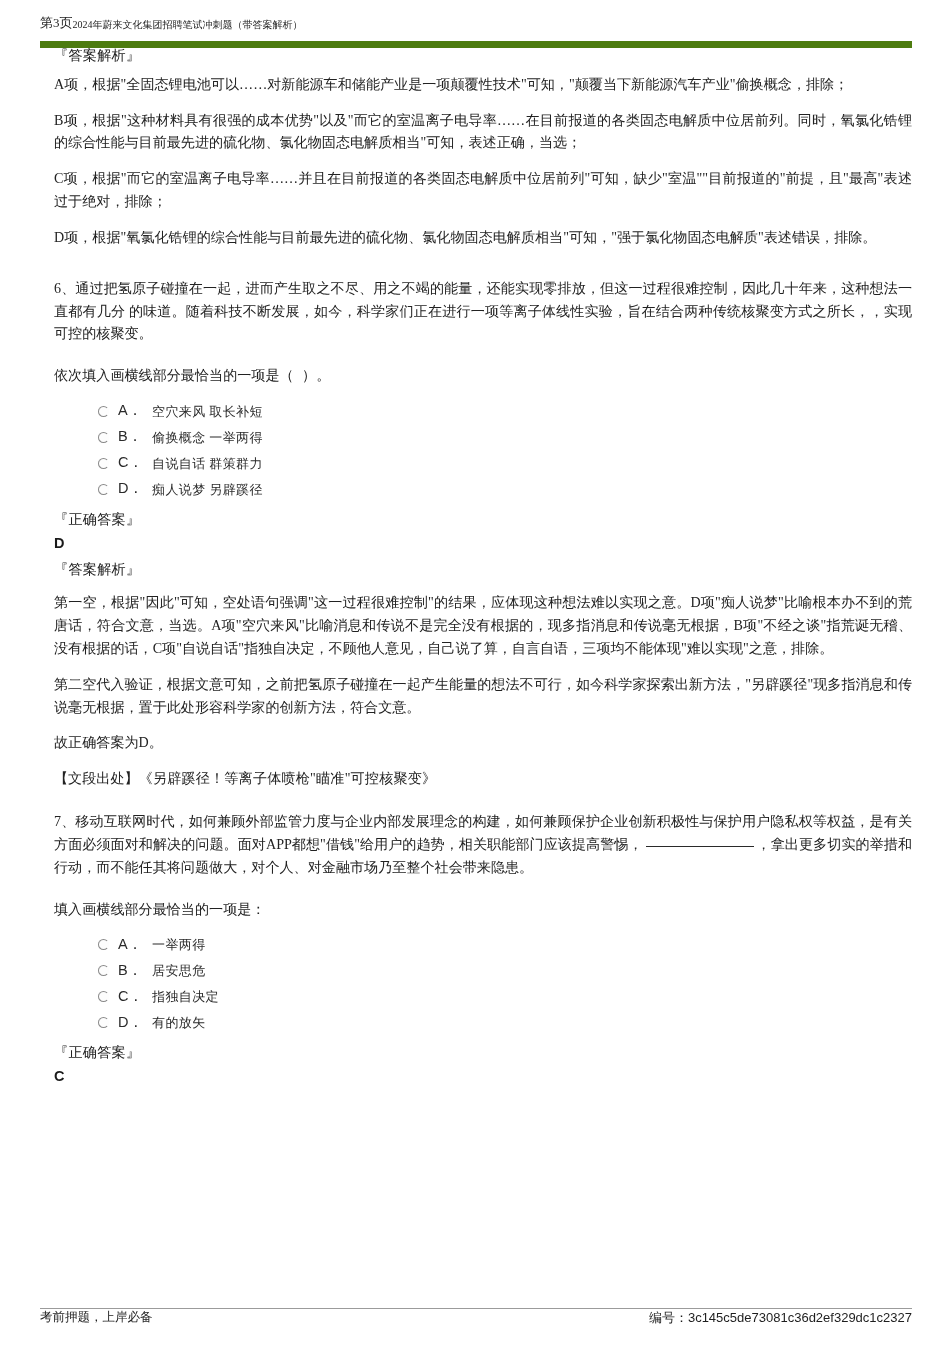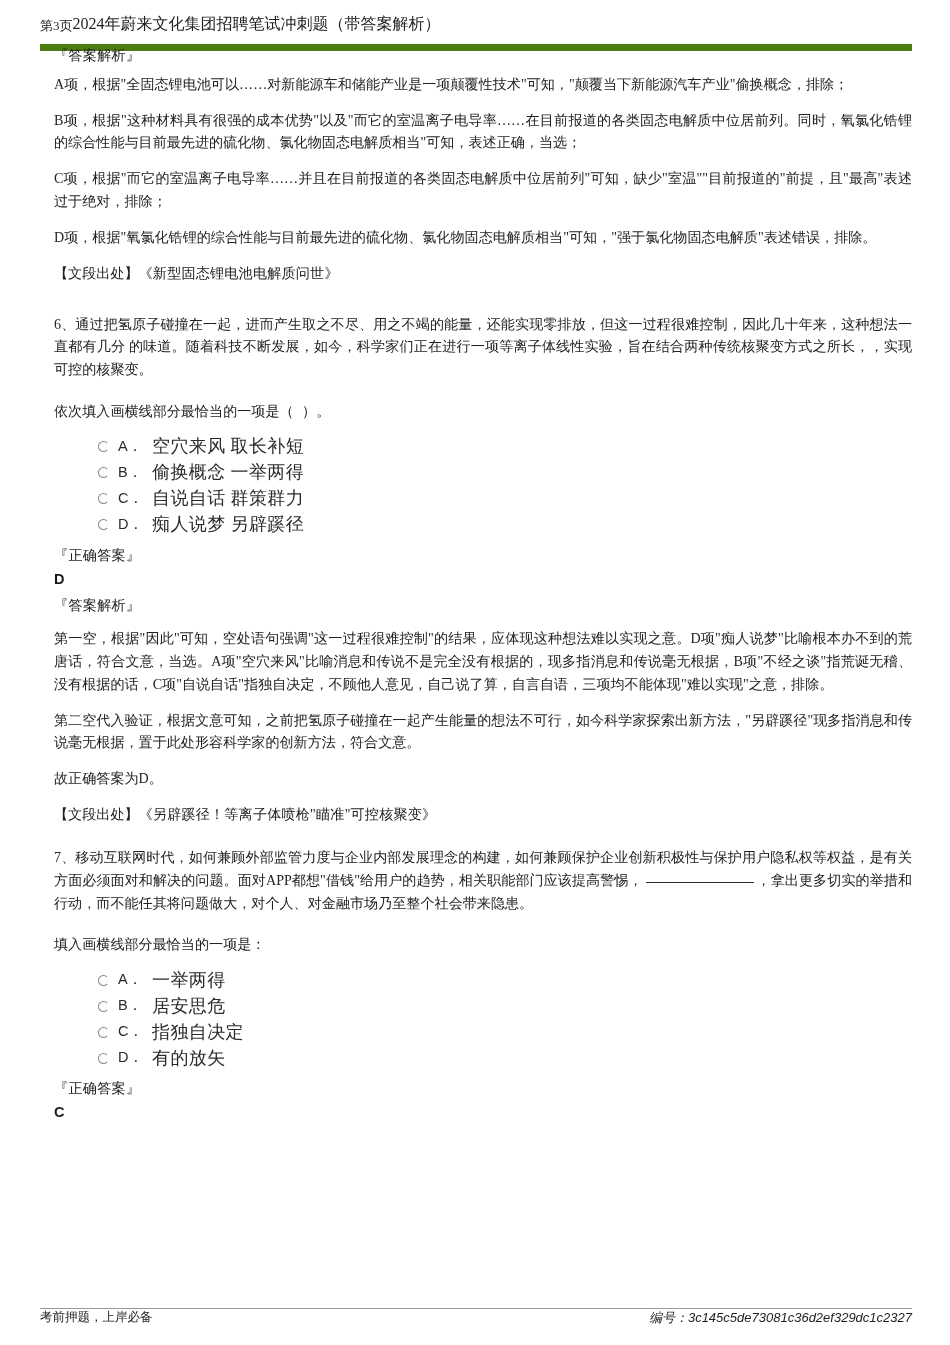--- a/index.html
+++ b/index.html
@@ -37,21 +37,21 @@
     border-bottom: 7px solid #4d7c0f;
     padding-bottom: 9px;
     font-size: 13.5px;
     color: #1e1e1e;
   }
   .page-header .hdr-left {
     font-size: 13px;
     letter-spacing: 0px;
   }
   .page-header .hdr-right {
-    font-size: 16px;
+    font-size: 10px;
     letter-spacing: 0px;
   }
 
   
   .content {
     position: absolute;
     left: 40px;
     top: 44px;
     width: 872px;
     font-size: 14.1px;
@@ -118,21 +118,21 @@
     top: 0px;
   }
   .opt-letter {
     font-family: "Liberation Sans", sans-serif;
     font-size: 14.5px;
     color: #2a2a2a;
     min-width: 34px;
     flex: 0 0 auto;
   }
   .opt-text {
-    font-size: 18px;
+    font-size: 13px;
     color: #2a2a2a;
     letter-spacing: 0.4px;
   }
 
   .blank-line {
     display: inline-block;
     width: 108px;
     border-bottom: 1.3px solid #2a2a2a;
     height: 1px;
     margin: 0 3px;
@@ -152,21 +152,20 @@
     display: flex;
     justify-content: space-between;
     align-items: flex-start;
     border-top: 1px solid #9b9b9b;
     font-size: 12.5px;
     color: #1e1e1e;
     text-align: center;
   }
   .page-footer .ftr-right {
     font-size: 13px;
-    font-style: italic;
   }
   .mono-id {
     font-family: "Liberation Sans", sans-serif;
     letter-spacing: 0px;
   }
 </style>
 </head>
 <body>
 
 <div class="page">
@@ -178,23 +177,20 @@
 
   <div class="content">
 
     <div class="bracket-label">『答案解析』</div>
 
     <div class="para">A项，根据"全固态锂电池可以……对新能源车和储能产业是一项颠覆性技术"可知，"颠覆当下新能源汽车产业"偷换概念，排除；</div>
     <div class="para">B项，根据"这种材料具有很强的成本优势"以及"而它的室温离子电导率……在目前报道的各类固态电解质中位居前列。同时，氧氯化锆锂的综合性能与目前最先进的硫化物、氯化物固态电解质相当"可知，表述正确，当选；</div>
     <div class="para">C项，根据"而它的室温离子电导率……并且在目前报道的各类固态电解质中位居前列"可知，缺少"室温""目前报道的"前提，且"最高"表述过于绝对，排除；</div>
     <div class="para">D项，根据"氧氯化锆锂的综合性能与目前最先进的硫化物、氯化物固态电解质相当"可知，"强于氯化物固态电解质"表述错误，排除。</div>
 
-    <div class="para">
-      <span>【文段出处】</span><span class="src-title">《新型固态锂电池电解质问世》</span>
-    </div>
 
     <div class="spacer-md"></div>
 
     <div class="qpara">6、通过把氢原子碰撞在一起，进而产生取之不尽、用之不竭的能量，还能实现零排放，但这一过程很难控制，因此几十年来，这种想法一直都有几分 的味道。随着科技不断发展，如今，科学家们正在进行一项等离子体线性实验，旨在结合两种传统核聚变方式之所长，，实现可控的核聚变。</div>
 
     <div class="spacer-sm"></div>
 
     <div class="prompt">依次填入画横线部分最恰当的一项是（ ）。</div>
 
     <div class="options">

